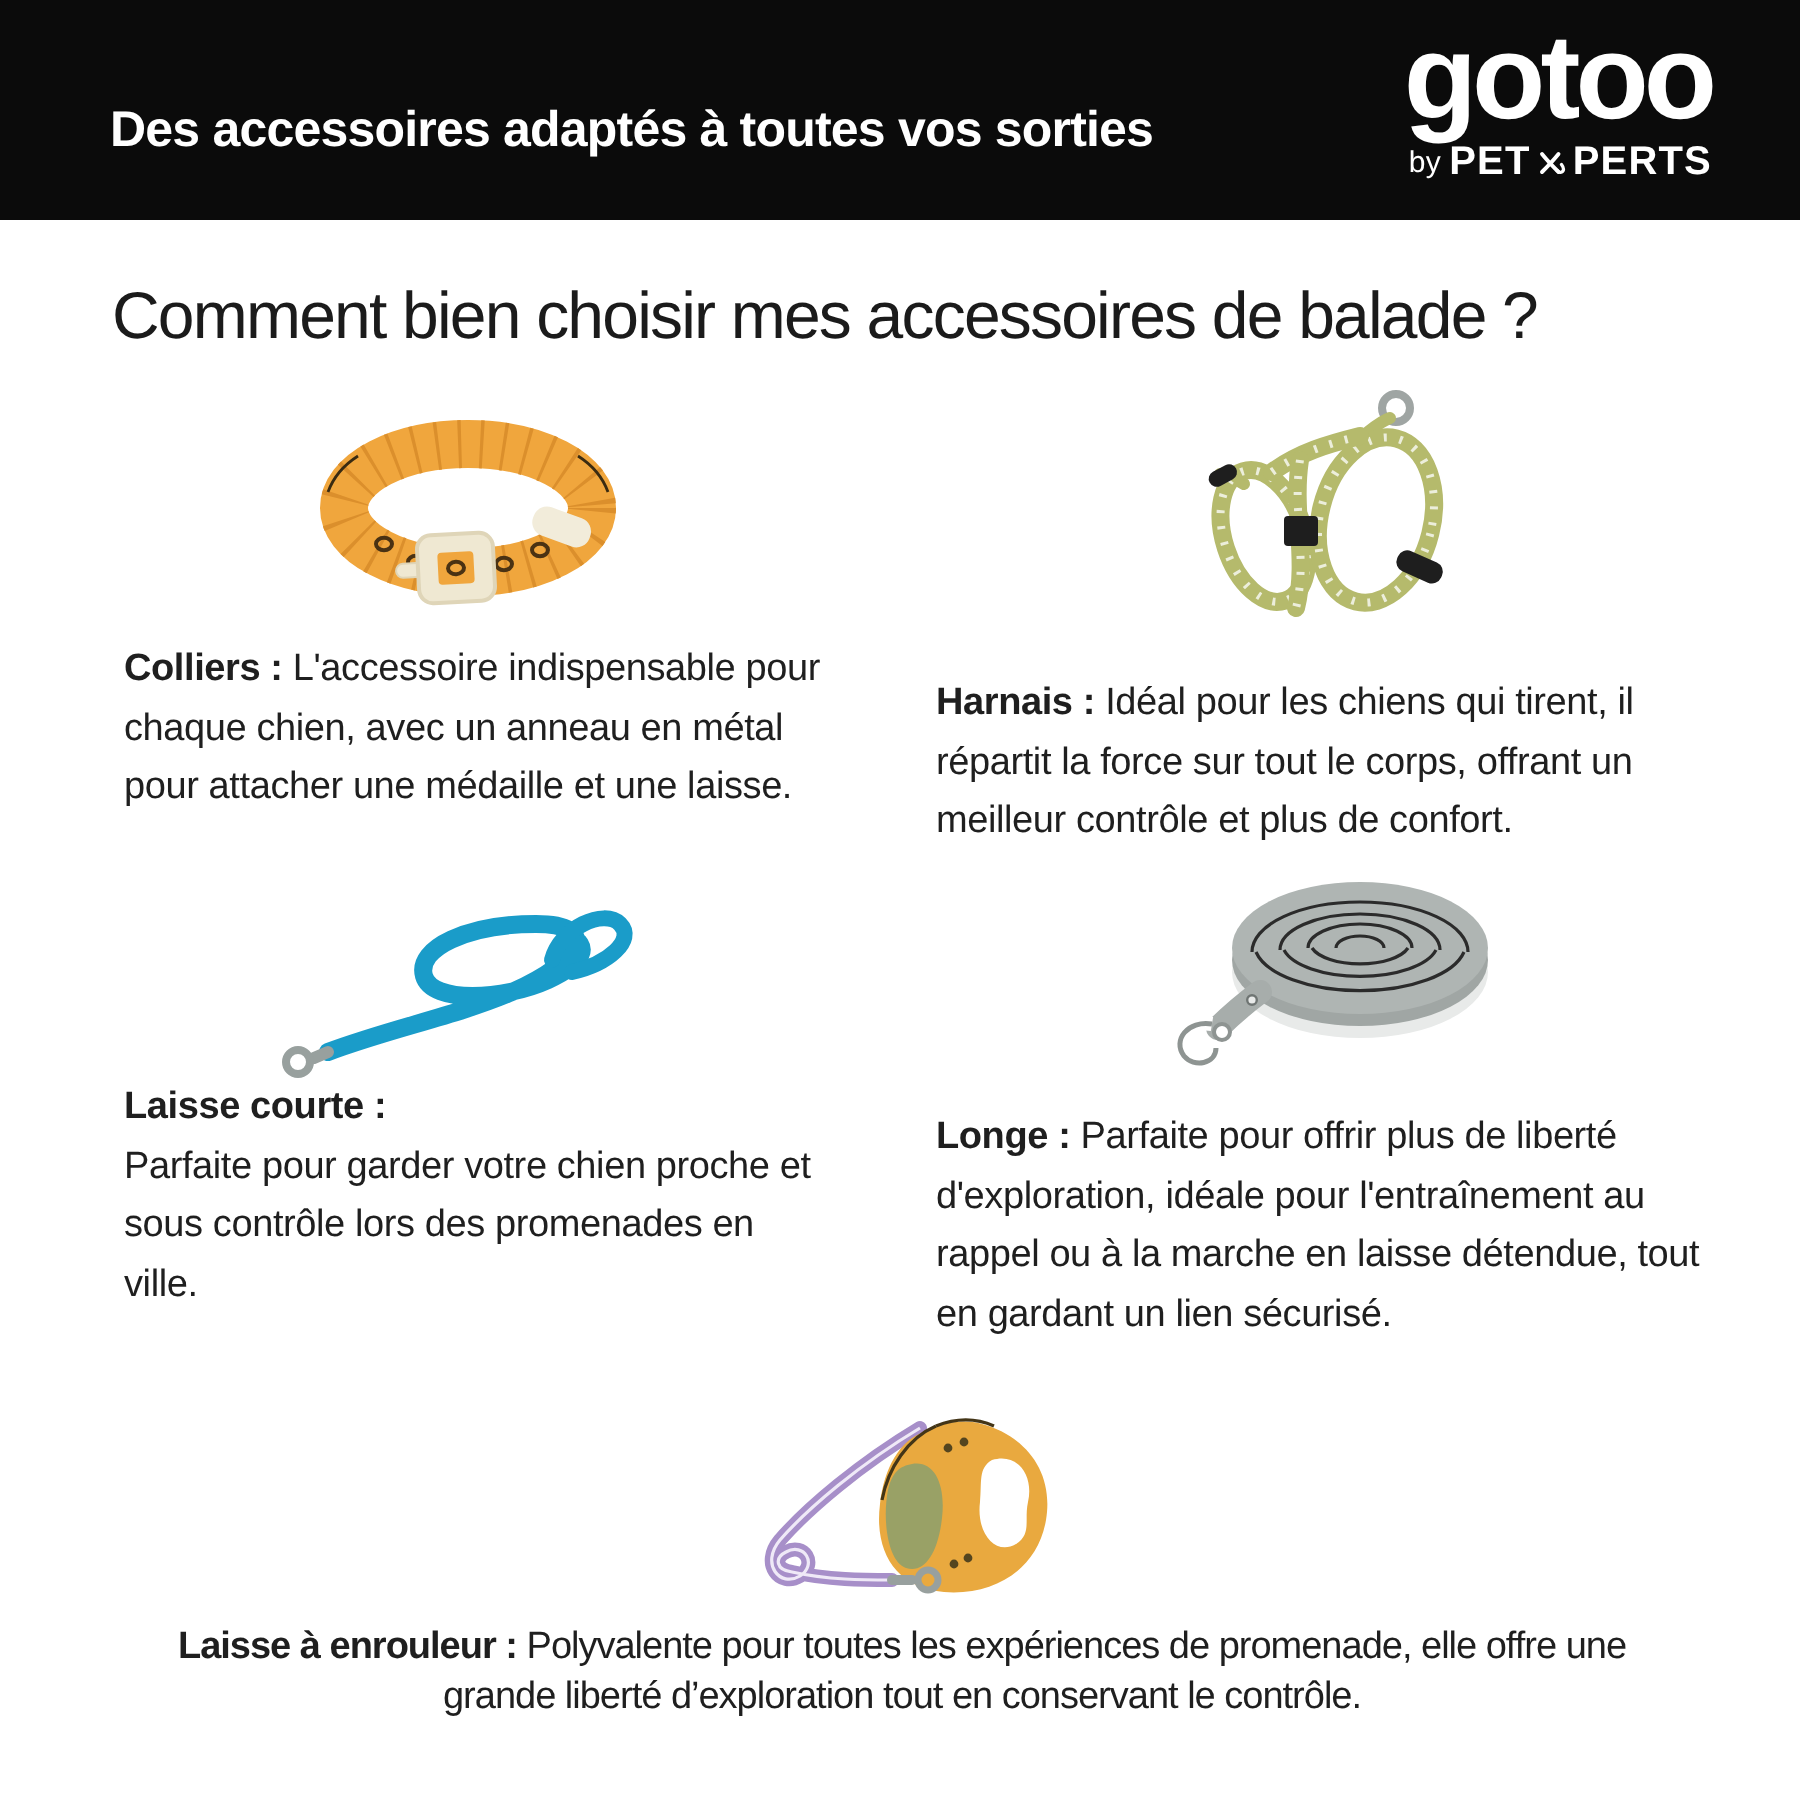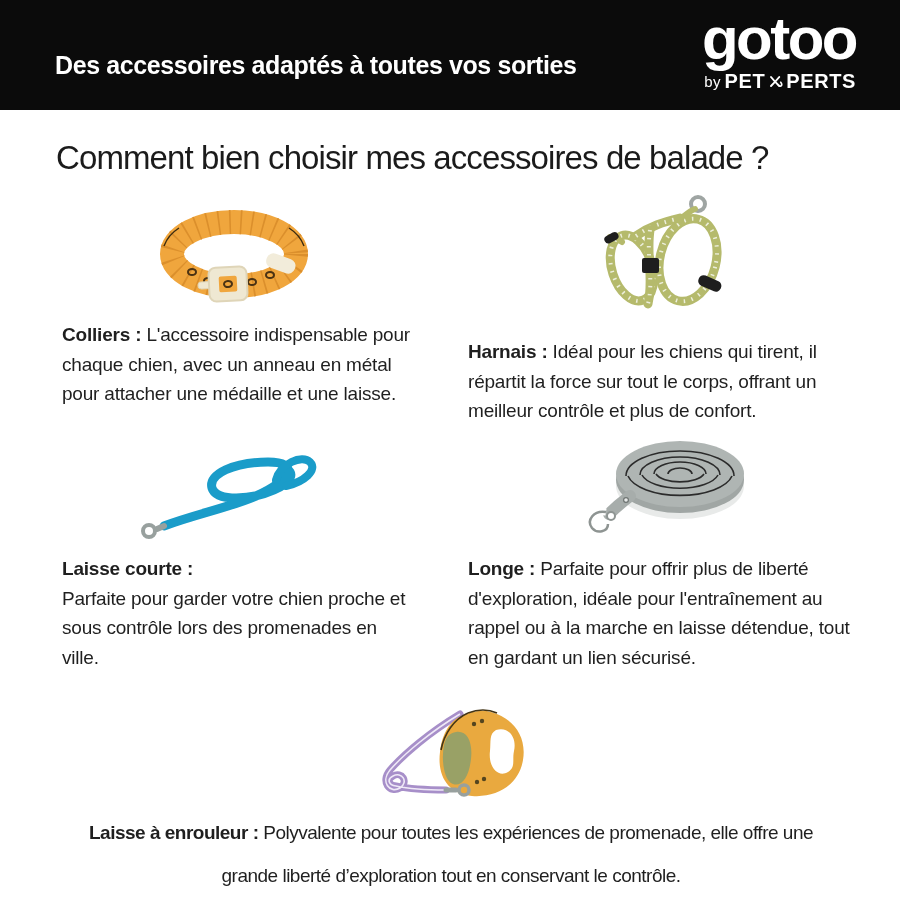--- a/index.html
+++ b/index.html
@@ -23,23 +23,23 @@
   .main-title{
     position:absolute;left:56px;top:139px;width:820px;font-size:33px;font-weight:normal;
     letter-spacing:-0.9px;color:#1b1b1b;white-space:nowrap;
   }
   
   .item-text{position:absolute;font-size:19px;line-height:29.5px;letter-spacing:-0.2px;color:#1f1f1f;}
   .item-text strong{font-weight:bold;}
   .item-text strong.block-title{display:block;}
   #colliers-text{left:62px;top:301px;width:352px;}
   #harnais-text{left:468px;top:318px;width:398px;}
-  #laisse-courte-text{left:62px;top:535px;width:352px;}
+  #laisse-courte-text{left:62px;top:520px;width:352px;}
   #longe-text{left:468px;top:535px;width:392px;}
-  #enrouleur-text{left:70px;top:792px;width:762px;text-align:center;letter-spacing:-0.5px;line-height:43px;}
+  #enrouleur-text{left:70px;top:792px;width:762px;text-align:center;letter-spacing:-0.5px;line-height:25px;}
   
   .illus{position:absolute;}
   #collar-illus{left:148px;top:198px;}
   #harness-illus{left:592px;top:184px;}
   #leash-illus{left:126px;top:442px;}
   #longe-illus{left:582px;top:430px;}
   #retract-illus{left:356px;top:692px;}
 </style>
 </head>
 <body>

